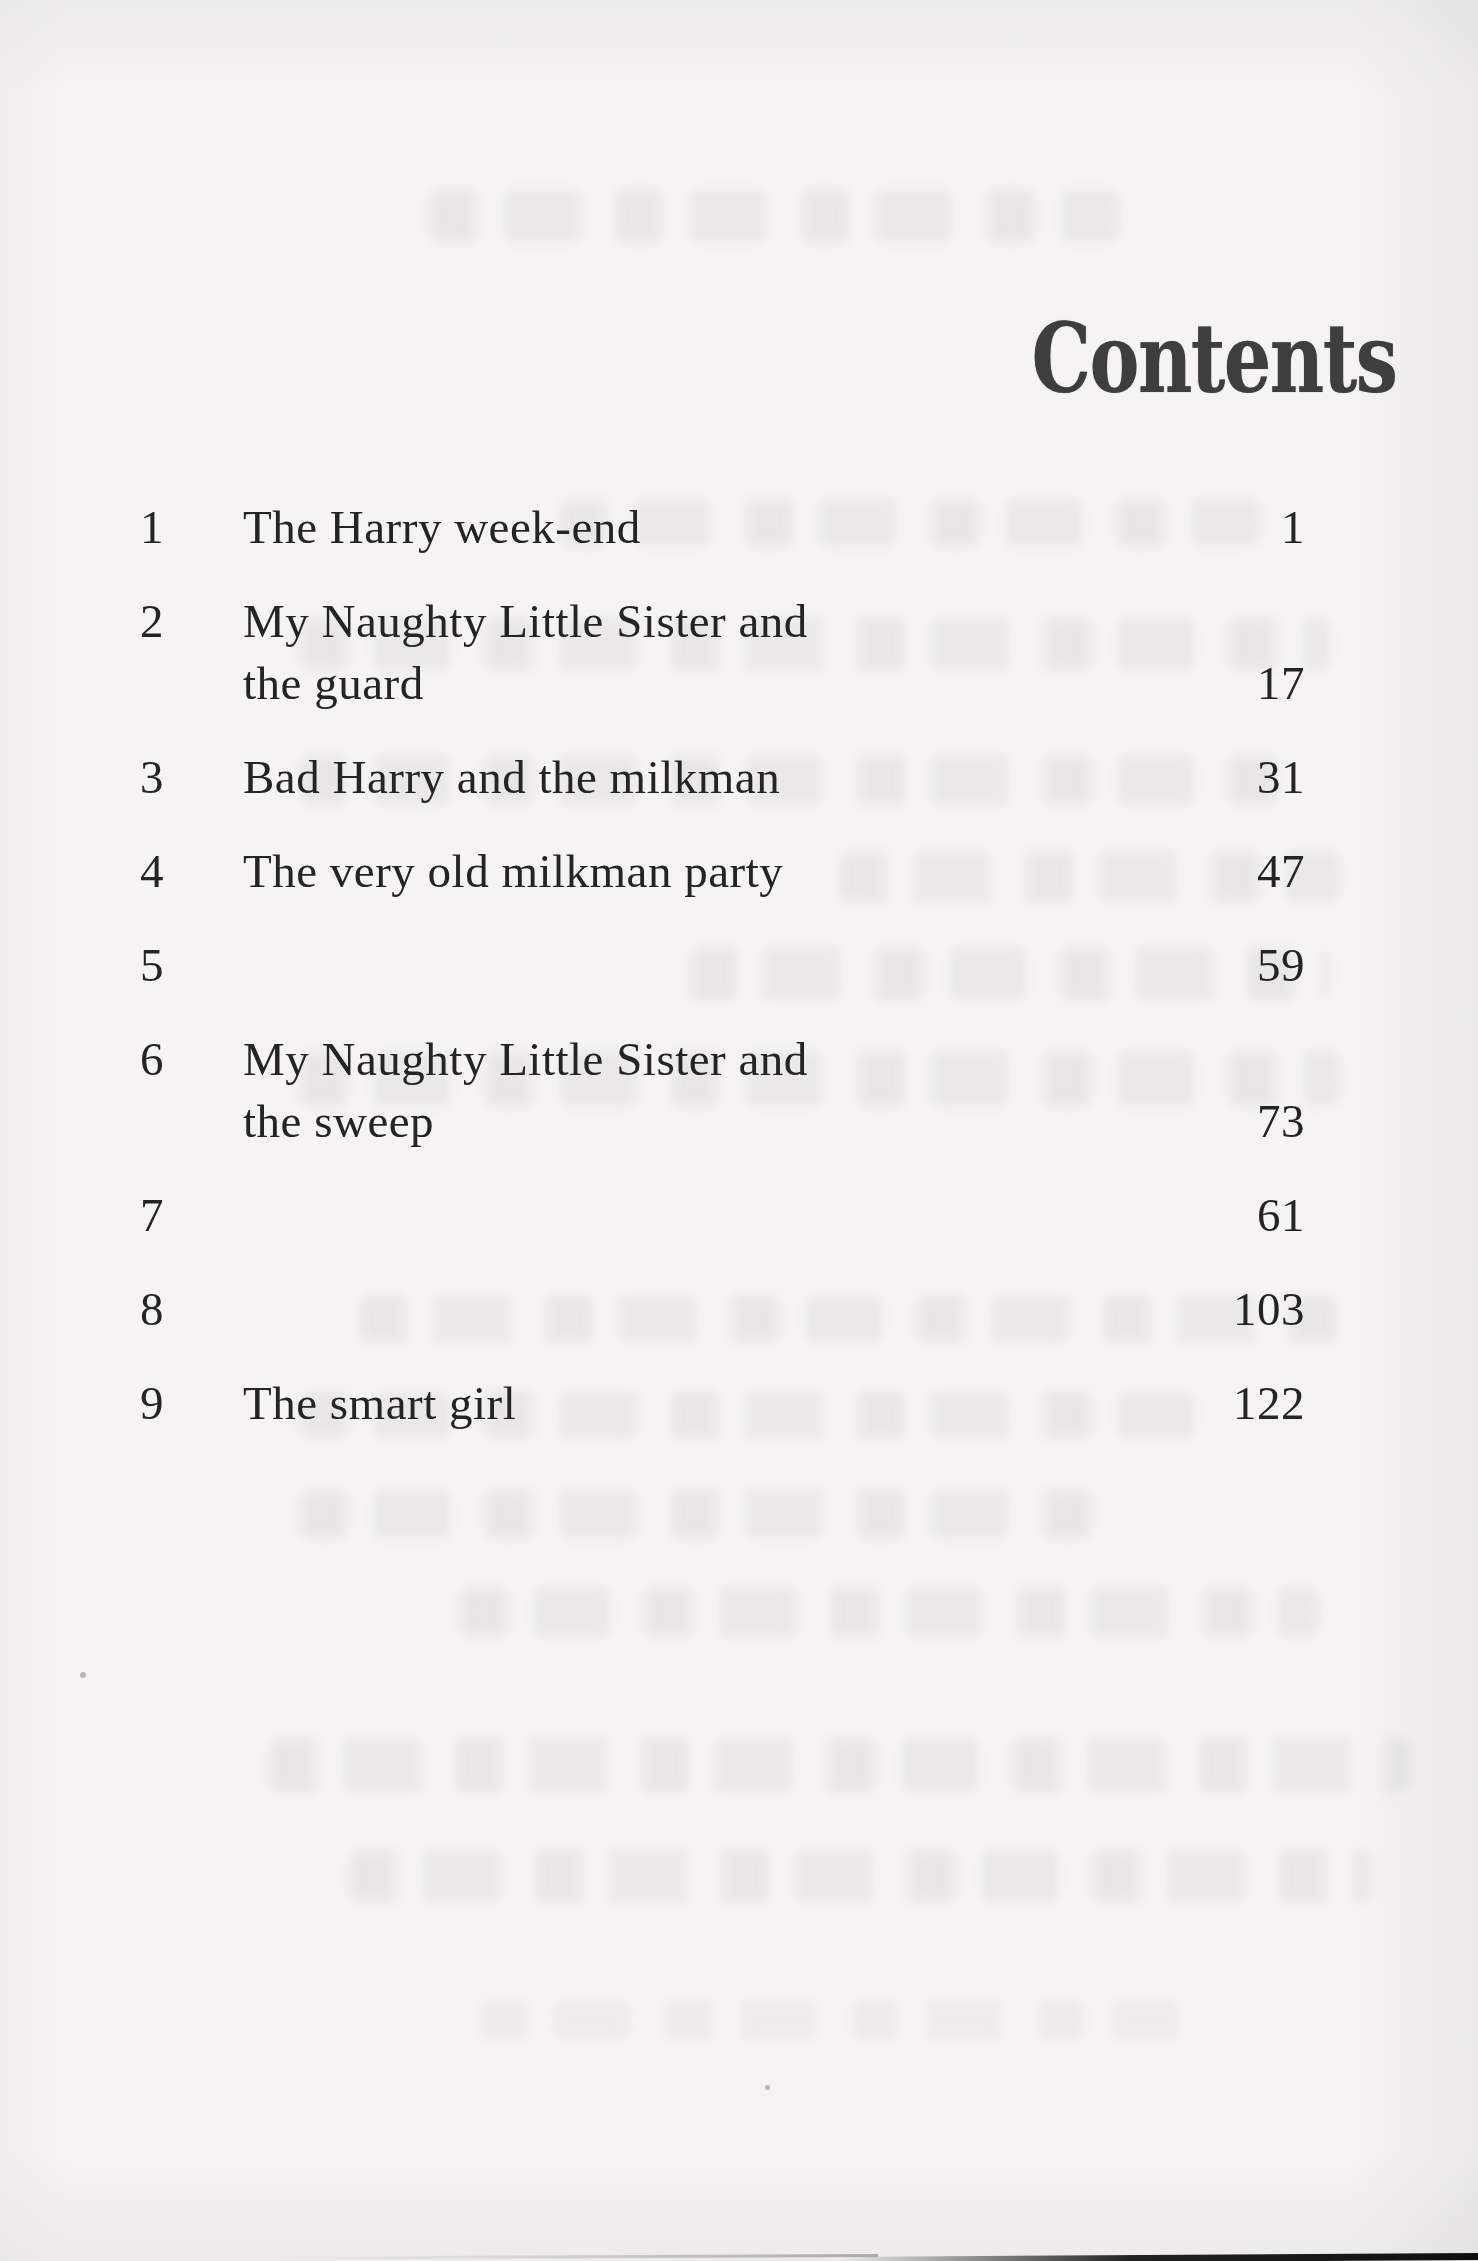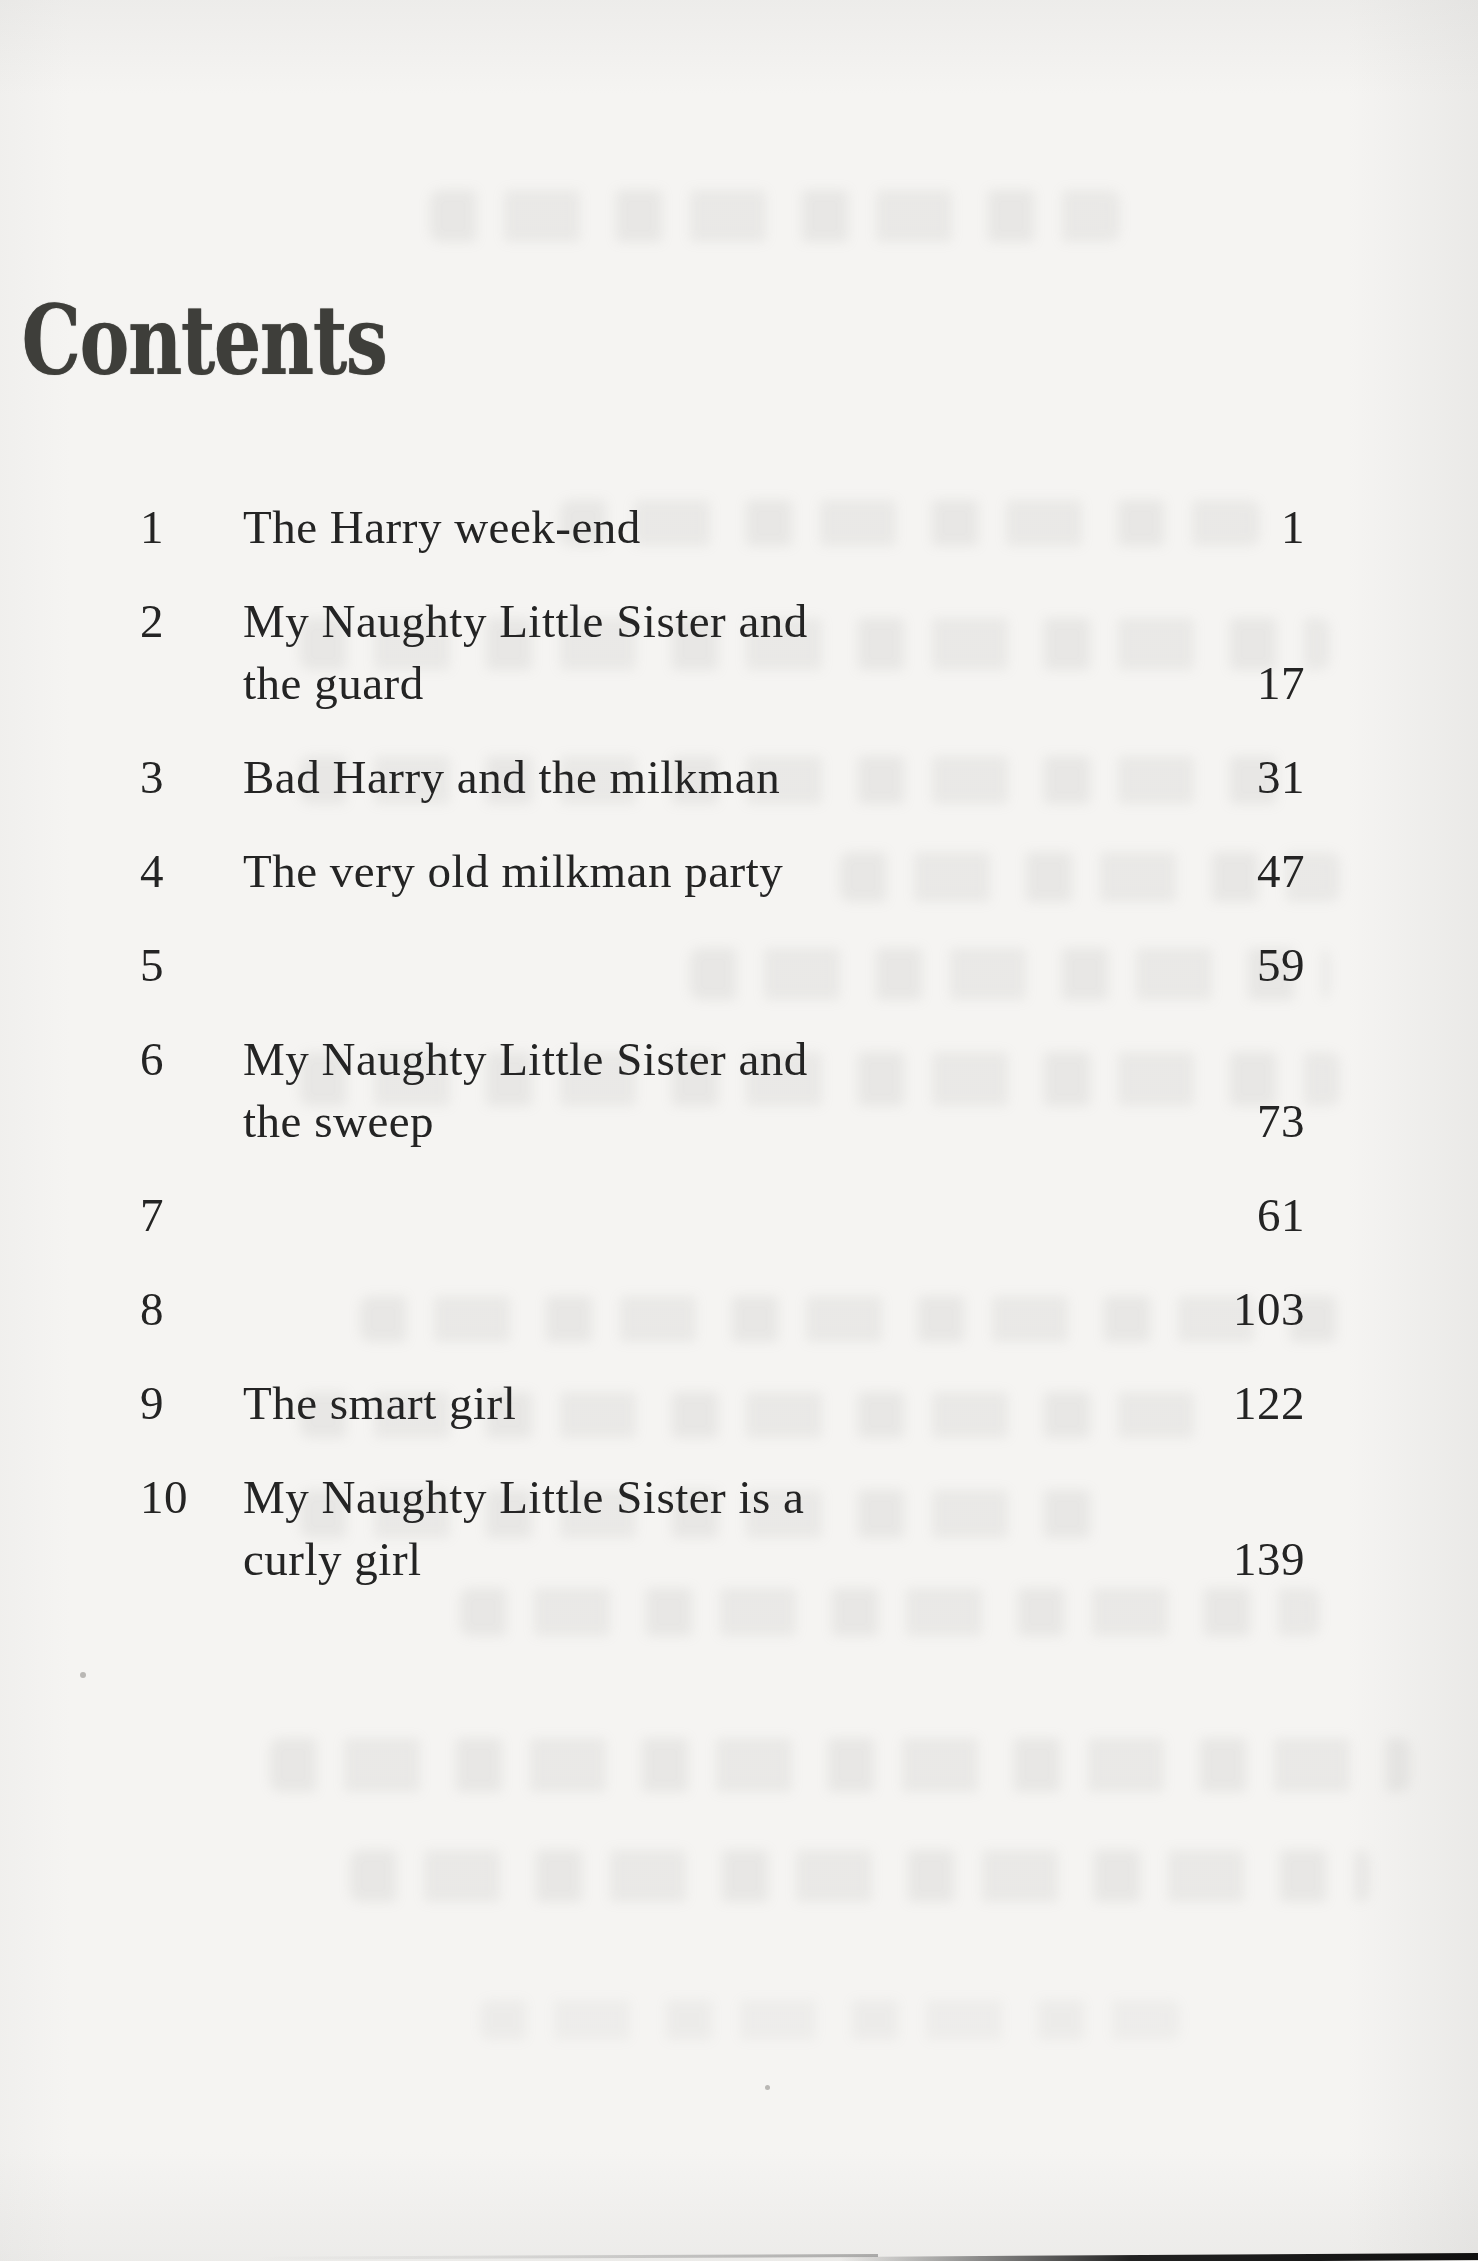--- a/index.html
+++ b/index.html
@@ -18,22 +18,22 @@
     background:
       linear-gradient(180deg, rgba(205,205,203,0.20) 0px, rgba(205,205,203,0) 95px),
       linear-gradient(270deg, rgba(195,195,193,0.22) 0px, rgba(195,195,193,0) 130px),
       linear-gradient(90deg,  rgba(205,205,203,0.12) 0px, rgba(205,205,203,0) 70px),
       linear-gradient(0deg,   rgba(190,190,188,0.16) 0px, rgba(190,190,188,0) 110px);
     pointer-events: none;
   }
 
   .title-wrap {
     position: absolute;
-    top: 288px; left: 0; width: 100%;
-    text-align: left;
+    top: 306px; left: 0; width: 100%;
+    text-align: right;
   }
   .book-title {
     display: inline-block;
     font-family: "DejaVu Serif", serif;
     font-weight: 700;
     font-size: 96px;
     line-height: 1.1;
     color: #3e3e3a;
     letter-spacing: -2px;
     transform: translateX(-30px) scaleX(0.78);
@@ -167,22 +167,16 @@
   </div>
   <div class="toc-entry">
     <span class="chapter-num">8</span>
     <span class="page-num">103</span>
   </div>
   <div class="toc-entry">
     <span class="chapter-num">9</span>
     <span class="chapter-title">The smart girl</span>
     <span class="page-num">122</span>
   </div>
-  <div class="toc-entry">
-    <span class="chapter-num">10</span>
-    <span class="chapter-title">My Naughty Little Sister is a
-curly girl</span>
-    <span class="page-num">139</span>
-  </div>
 </div>
 
 <div class="bottom-edge-faint"></div>
 <div class="bottom-edge-dark"></div>
 
 </body></html>

